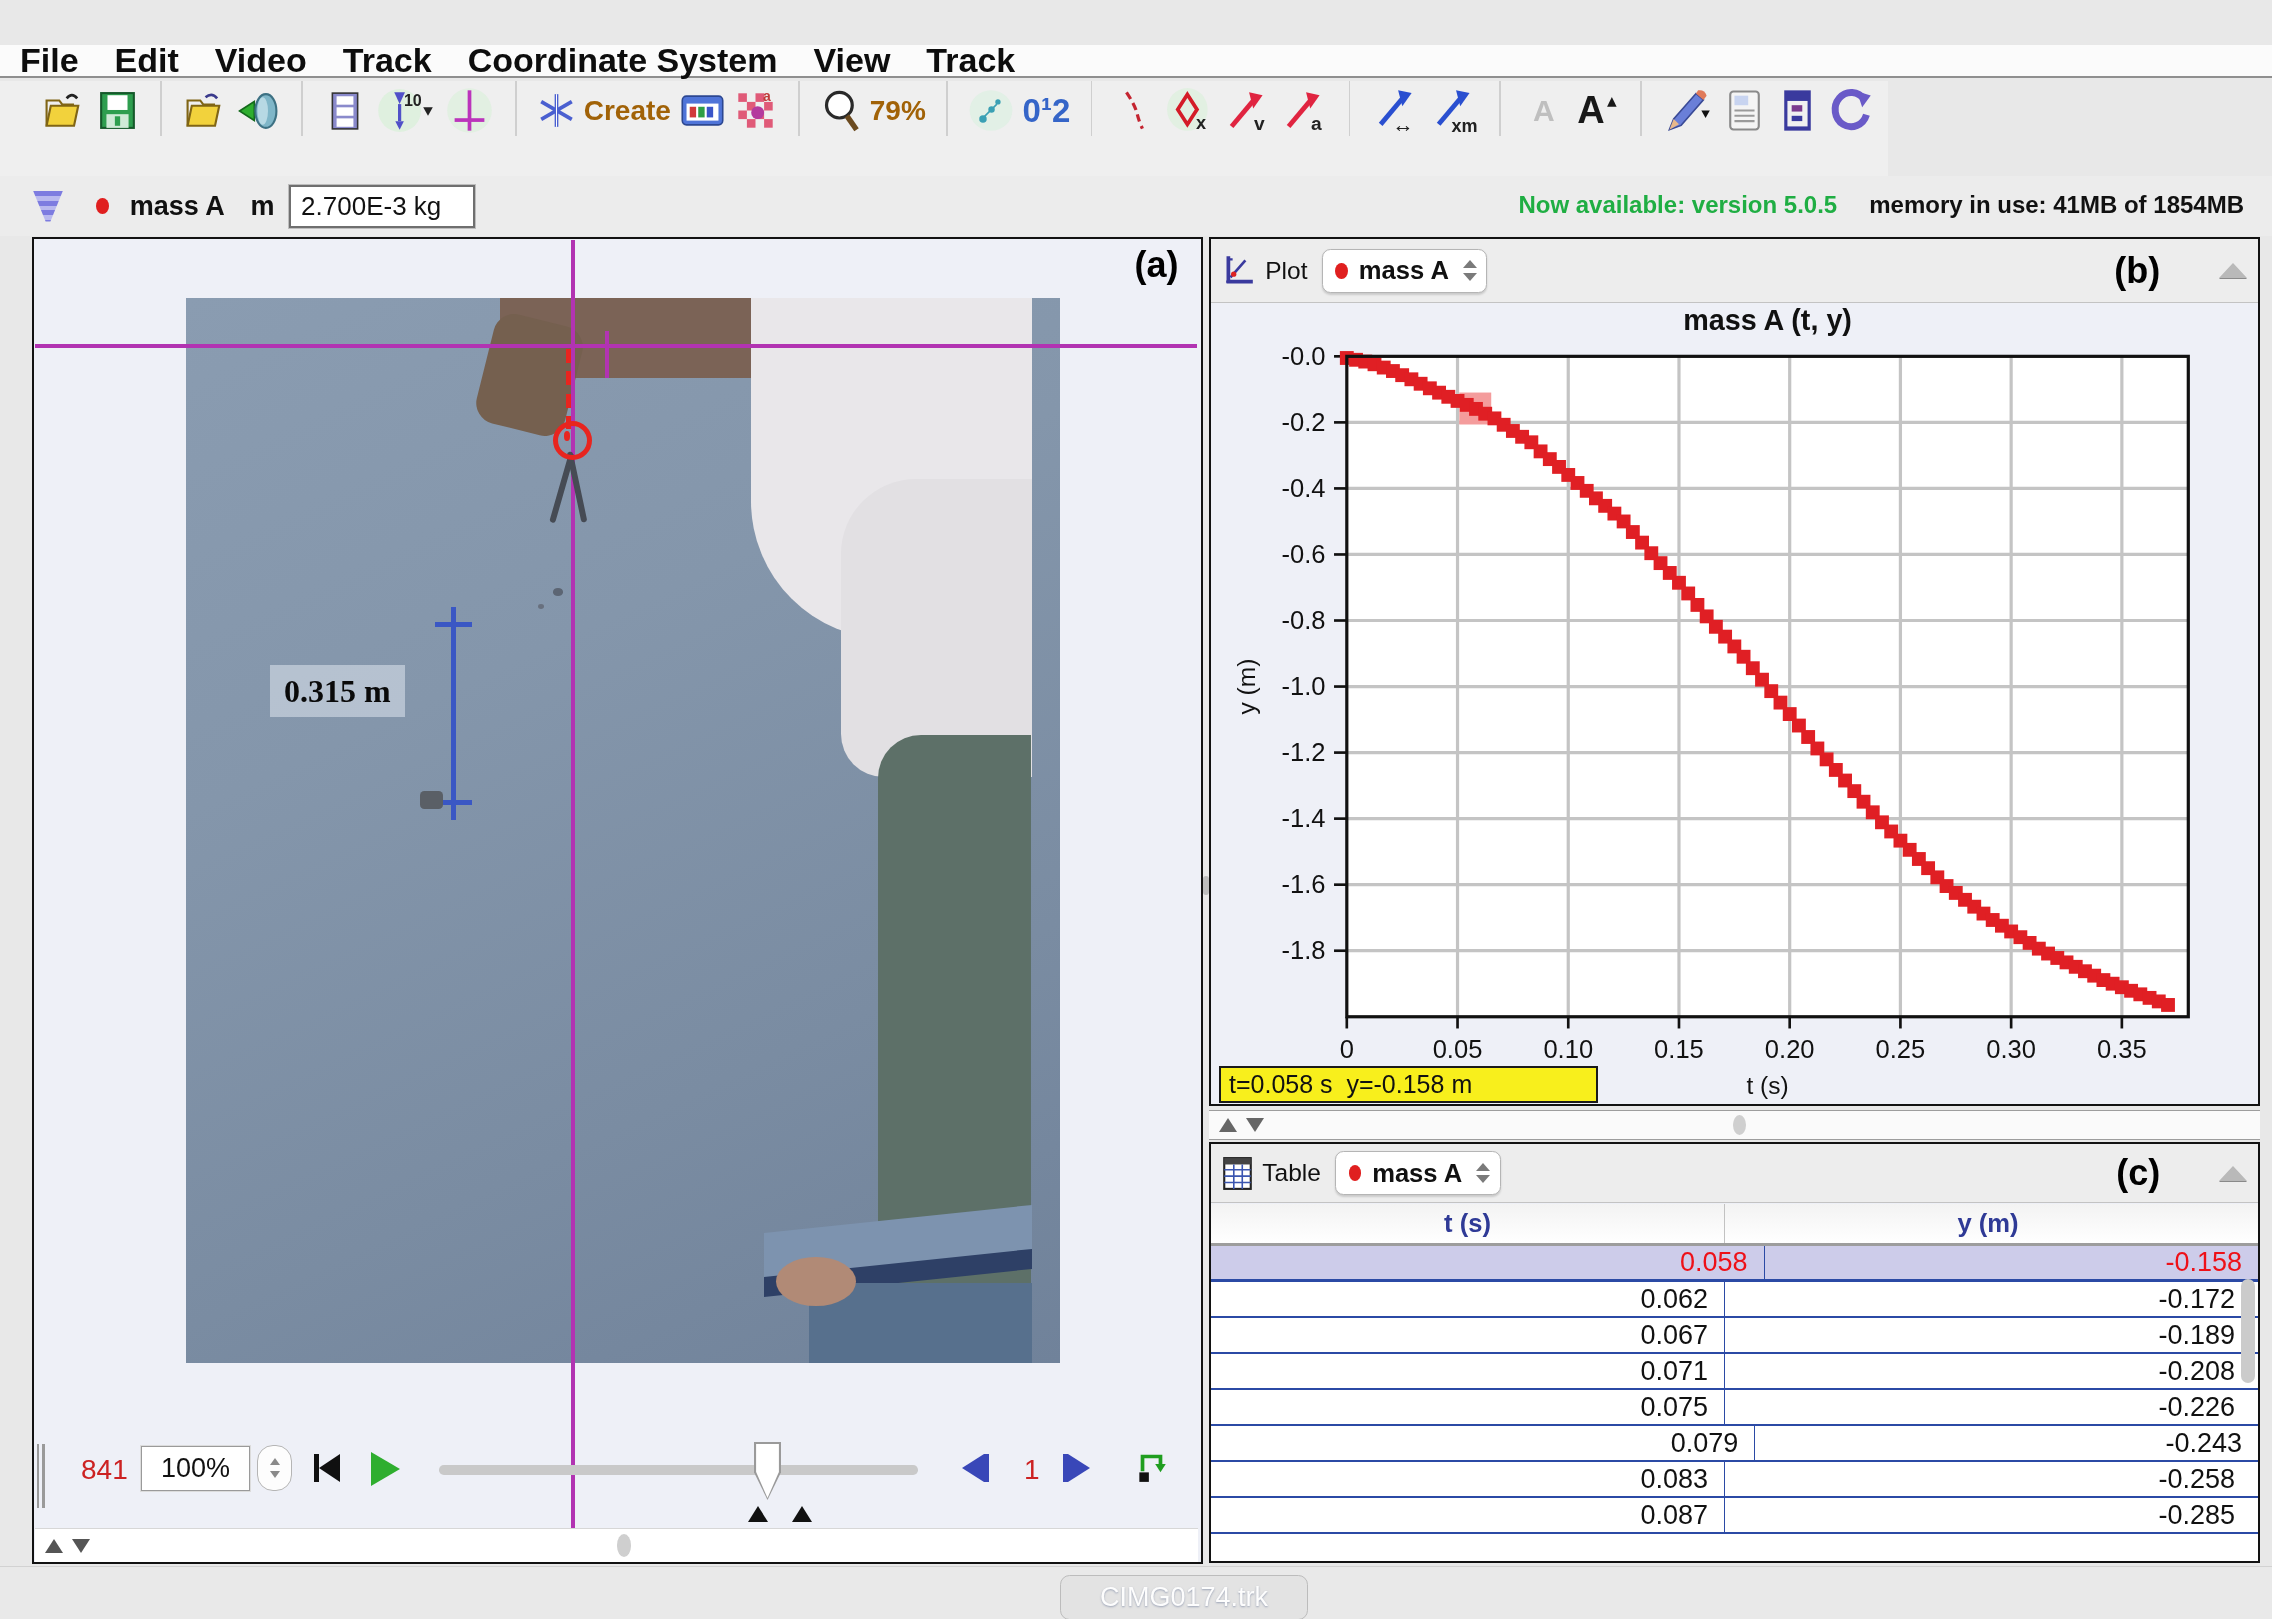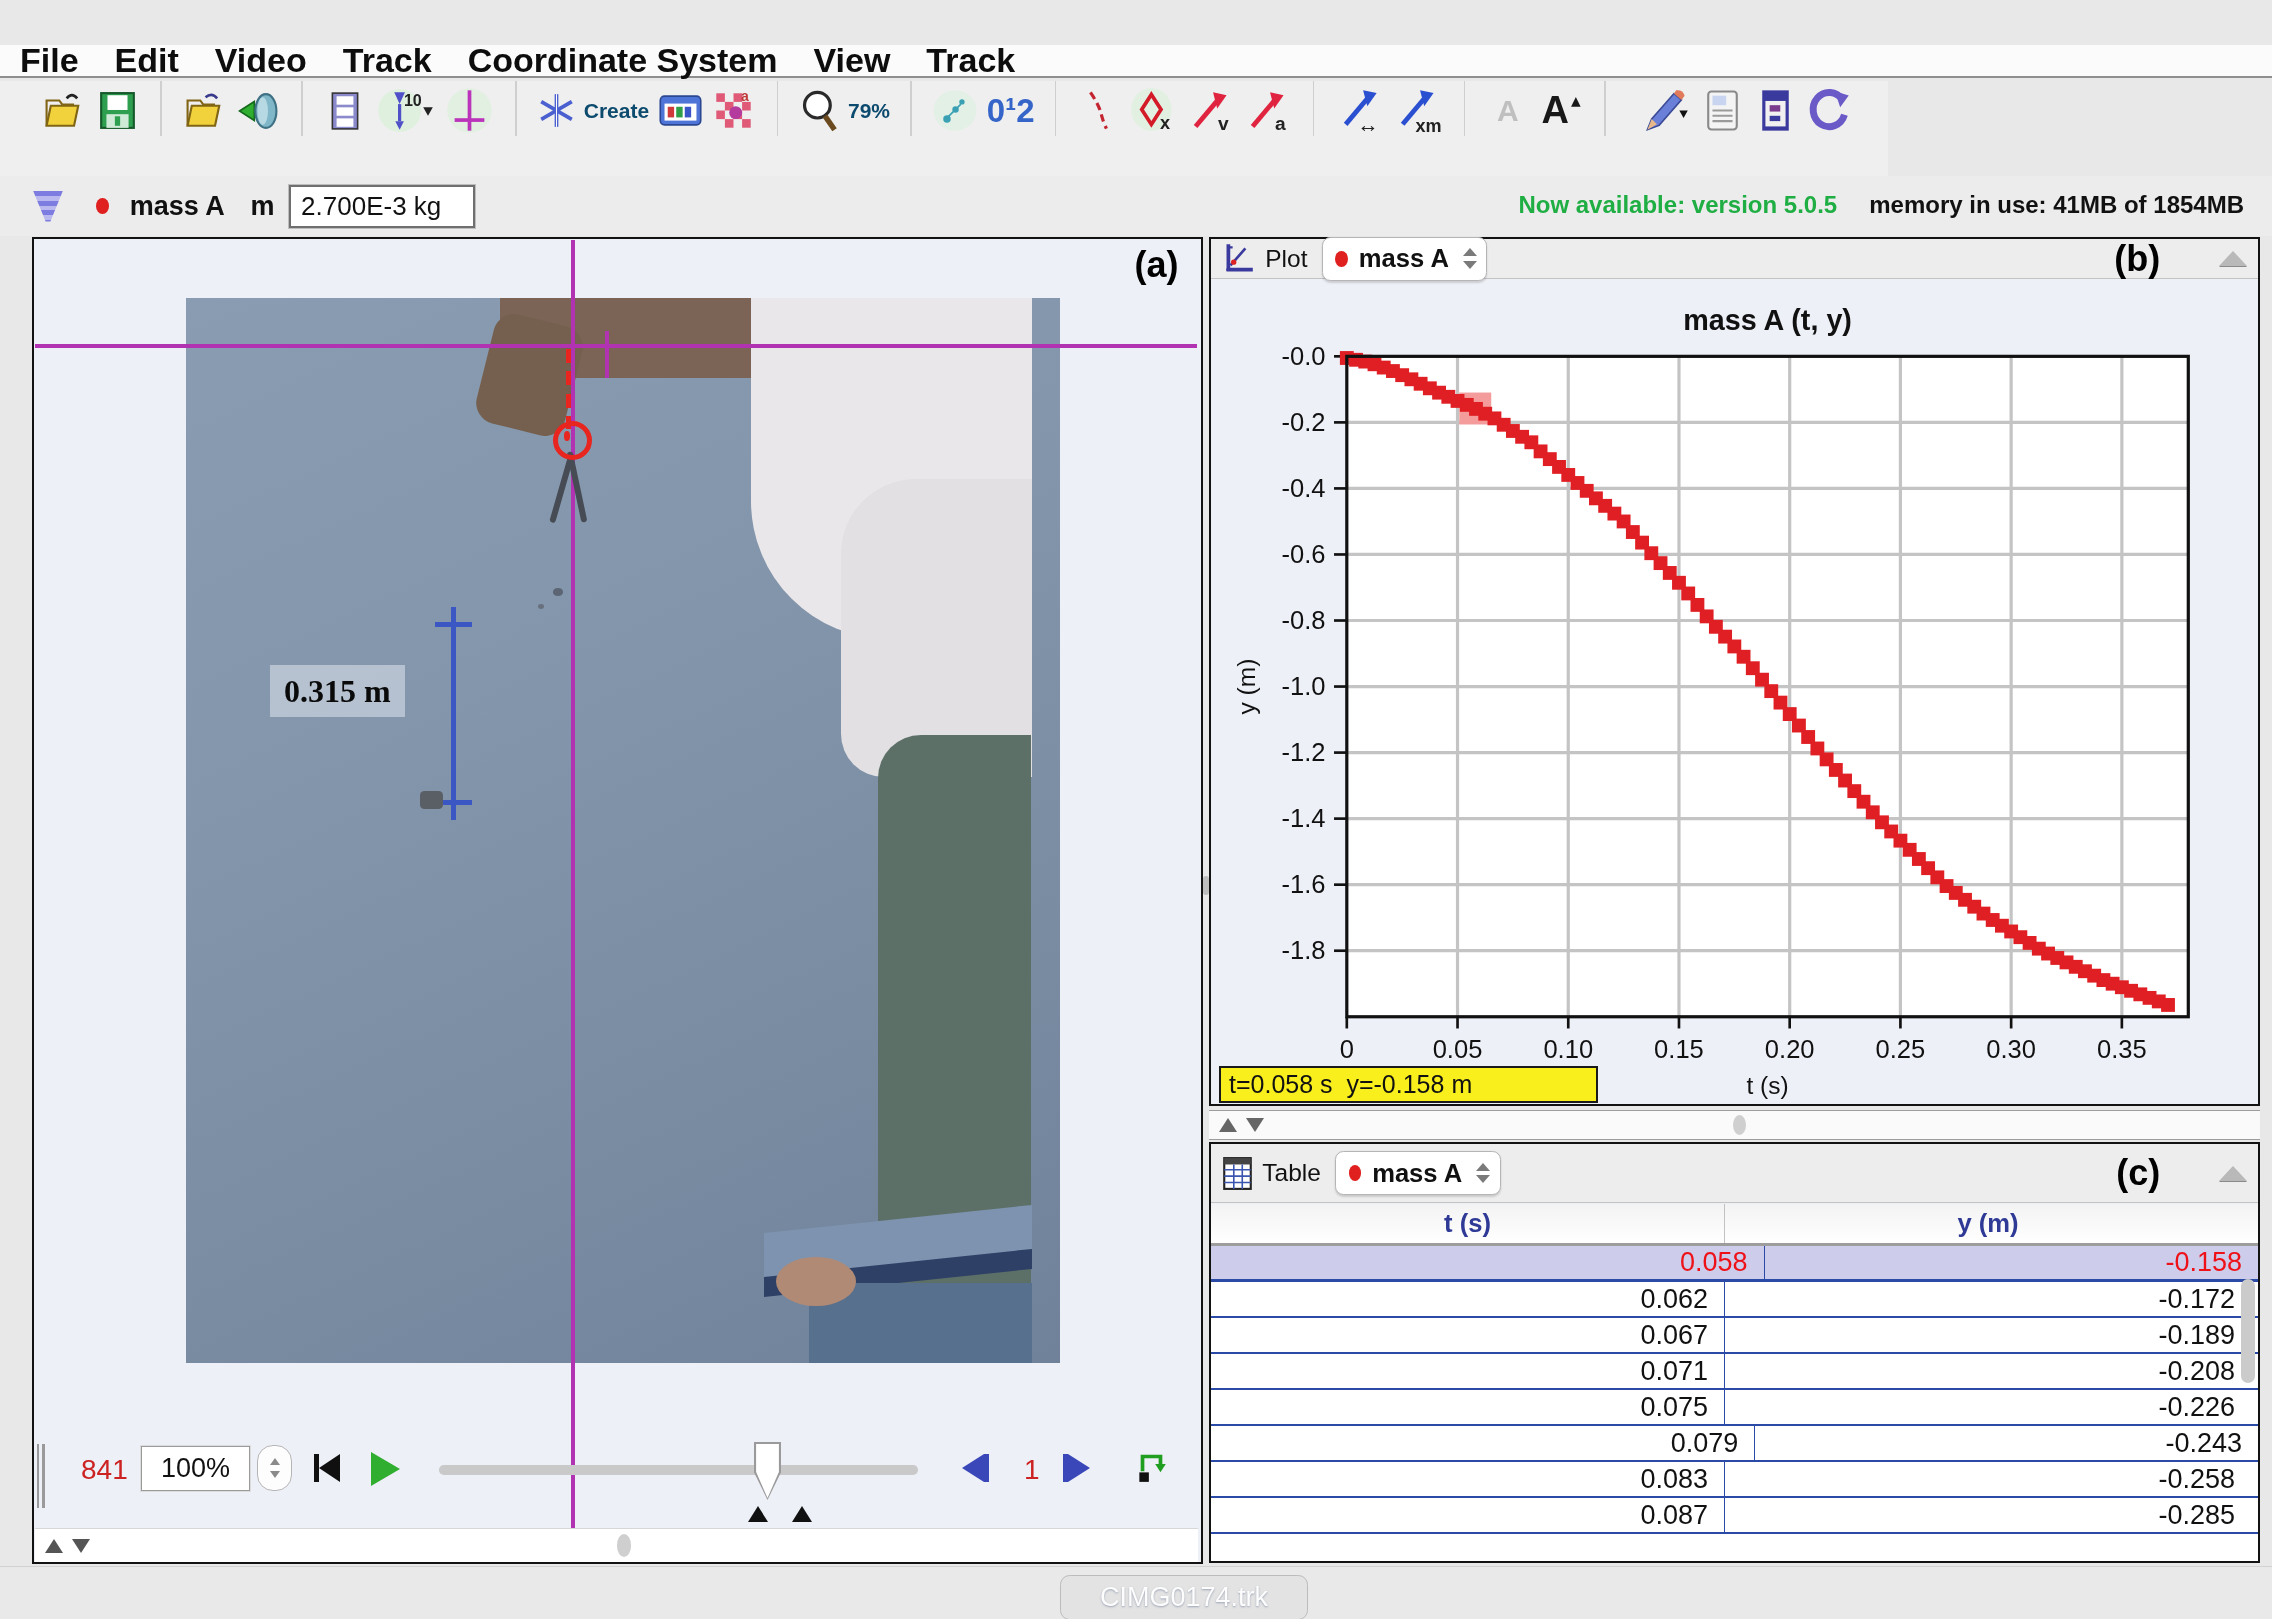--- a/index.html
+++ b/index.html
@@ -18,40 +18,40 @@
   }
   .menu-item{font-size:34px;font-weight:700;color:#0d0d0d;margin-right:36px;white-space:nowrap;}
   
   #toolbar{
     left:0;top:81px;width:1888px;height:95px;background:#efefef;
     display:flex;padding:0 32px 0 37px;box-sizing:border-box;
   }
   .tsep{width:1.6px;height:55px;background:#cfcfcf;margin:0 16px;flex:none;}
   .tbtn{display:flex;align-items:center;justify-content:center;height:59px;min-width:45px;flex:none;margin:0 4.3px;}
   .tbtn svg{display:block;}
-  .tlabel{font-size:21px;font-weight:600;color:#0c4a6e;margin-left:7.5px;}
+  .tlabel{font-size:28px;font-weight:600;color:#a16207;margin-left:7.5px;}
   .glyph{font-size:33px;font-weight:700;}
   .spacer{flex:1;}
   
   #trackrow{left:0;top:176px;width:2273px;height:60px;display:flex;align-items:center;padding-left:33px;box-sizing:border-box;background:#ececec;}
   #funnel{width:30px;height:31px;background:repeating-linear-gradient(180deg,#7d7ce0 0 5.3px,#b9b9ef 5.3px 9.6px);clip-path:polygon(0 0,100% 0,58% 100%,42% 100%);margin-right:33px;}
   .reddot{width:12.8px;height:16px;border-radius:50%;background:#e01f1f;margin-right:21px;}
   #track-name{font-size:27px;font-weight:700;color:#111;margin-right:25.6px;}
   #track-param{font-size:27px;font-weight:700;color:#111;margin-right:15px;}
   #mass-field{
     width:186px;height:43px;background:#fff;border:2.1px solid #6f6f6f;outline:1.1px solid #bdbdbd;
     font-size:26px;display:flex;align-items:center;padding-left:9.6px;box-sizing:border-box;color:#111;
   }
   #statusline{position:absolute;right:29px;top:191px;font-size:24px;font-weight:700;white-space:nowrap;}
   #status-update{color:#1fae43;margin-right:32px;}
   #status-memory{color:#111;}
   
   .panel{position:absolute;background:#eef0f7;border:2.7px solid #121212;box-sizing:border-box;}
   .pane-label{font-size:36px;font-weight:700;color:#000;}
-  .phead{position:absolute;left:0;top:0;right:0;height:40px;background:#ededed;border-bottom:1.6px solid #c3c3c3;display:flex;align-items:center;padding:0 10.7px;box-sizing:border-box;}
+  .phead{position:absolute;left:0;top:0;right:0;height:64px;background:#ededed;border-bottom:1.6px solid #c3c3c3;display:flex;align-items:center;padding:0 10.7px;box-sizing:border-box;}
   .phead-title{font-size:24.5px;color:#111;margin:0 14px 0 9.6px;}
   .combo{display:flex;align-items:center;background:#fff;border:1.6px solid #b5b5b5;border-radius:8.5px;height:42px;padding:0 9.6px;box-shadow:0 1.1px 2.1px rgba(0,0,0,.15);}
   .combo .reddot{margin:0 10.7px 0 3.2px;}
   .combo-label{font-size:25.6px;font-weight:600;color:#111;margin-right:14px;}
   .spin{display:flex;flex-direction:column;gap:4.8px;}
   .spin i{display:block;width:0;height:0;border-left:7px solid transparent;border-right:7px solid transparent;}
   .spin .up{border-bottom:8.5px solid #7a7a7a;}
   .spin .dn{border-top:8.5px solid #7a7a7a;}
   .collapse-tri{width:0;height:0;border-left:14px solid transparent;border-right:14px solid transparent;border-bottom:15px solid #b9b9b9;filter:drop-shadow(0 1.1px 0.5px #8a8a8a);}
   

